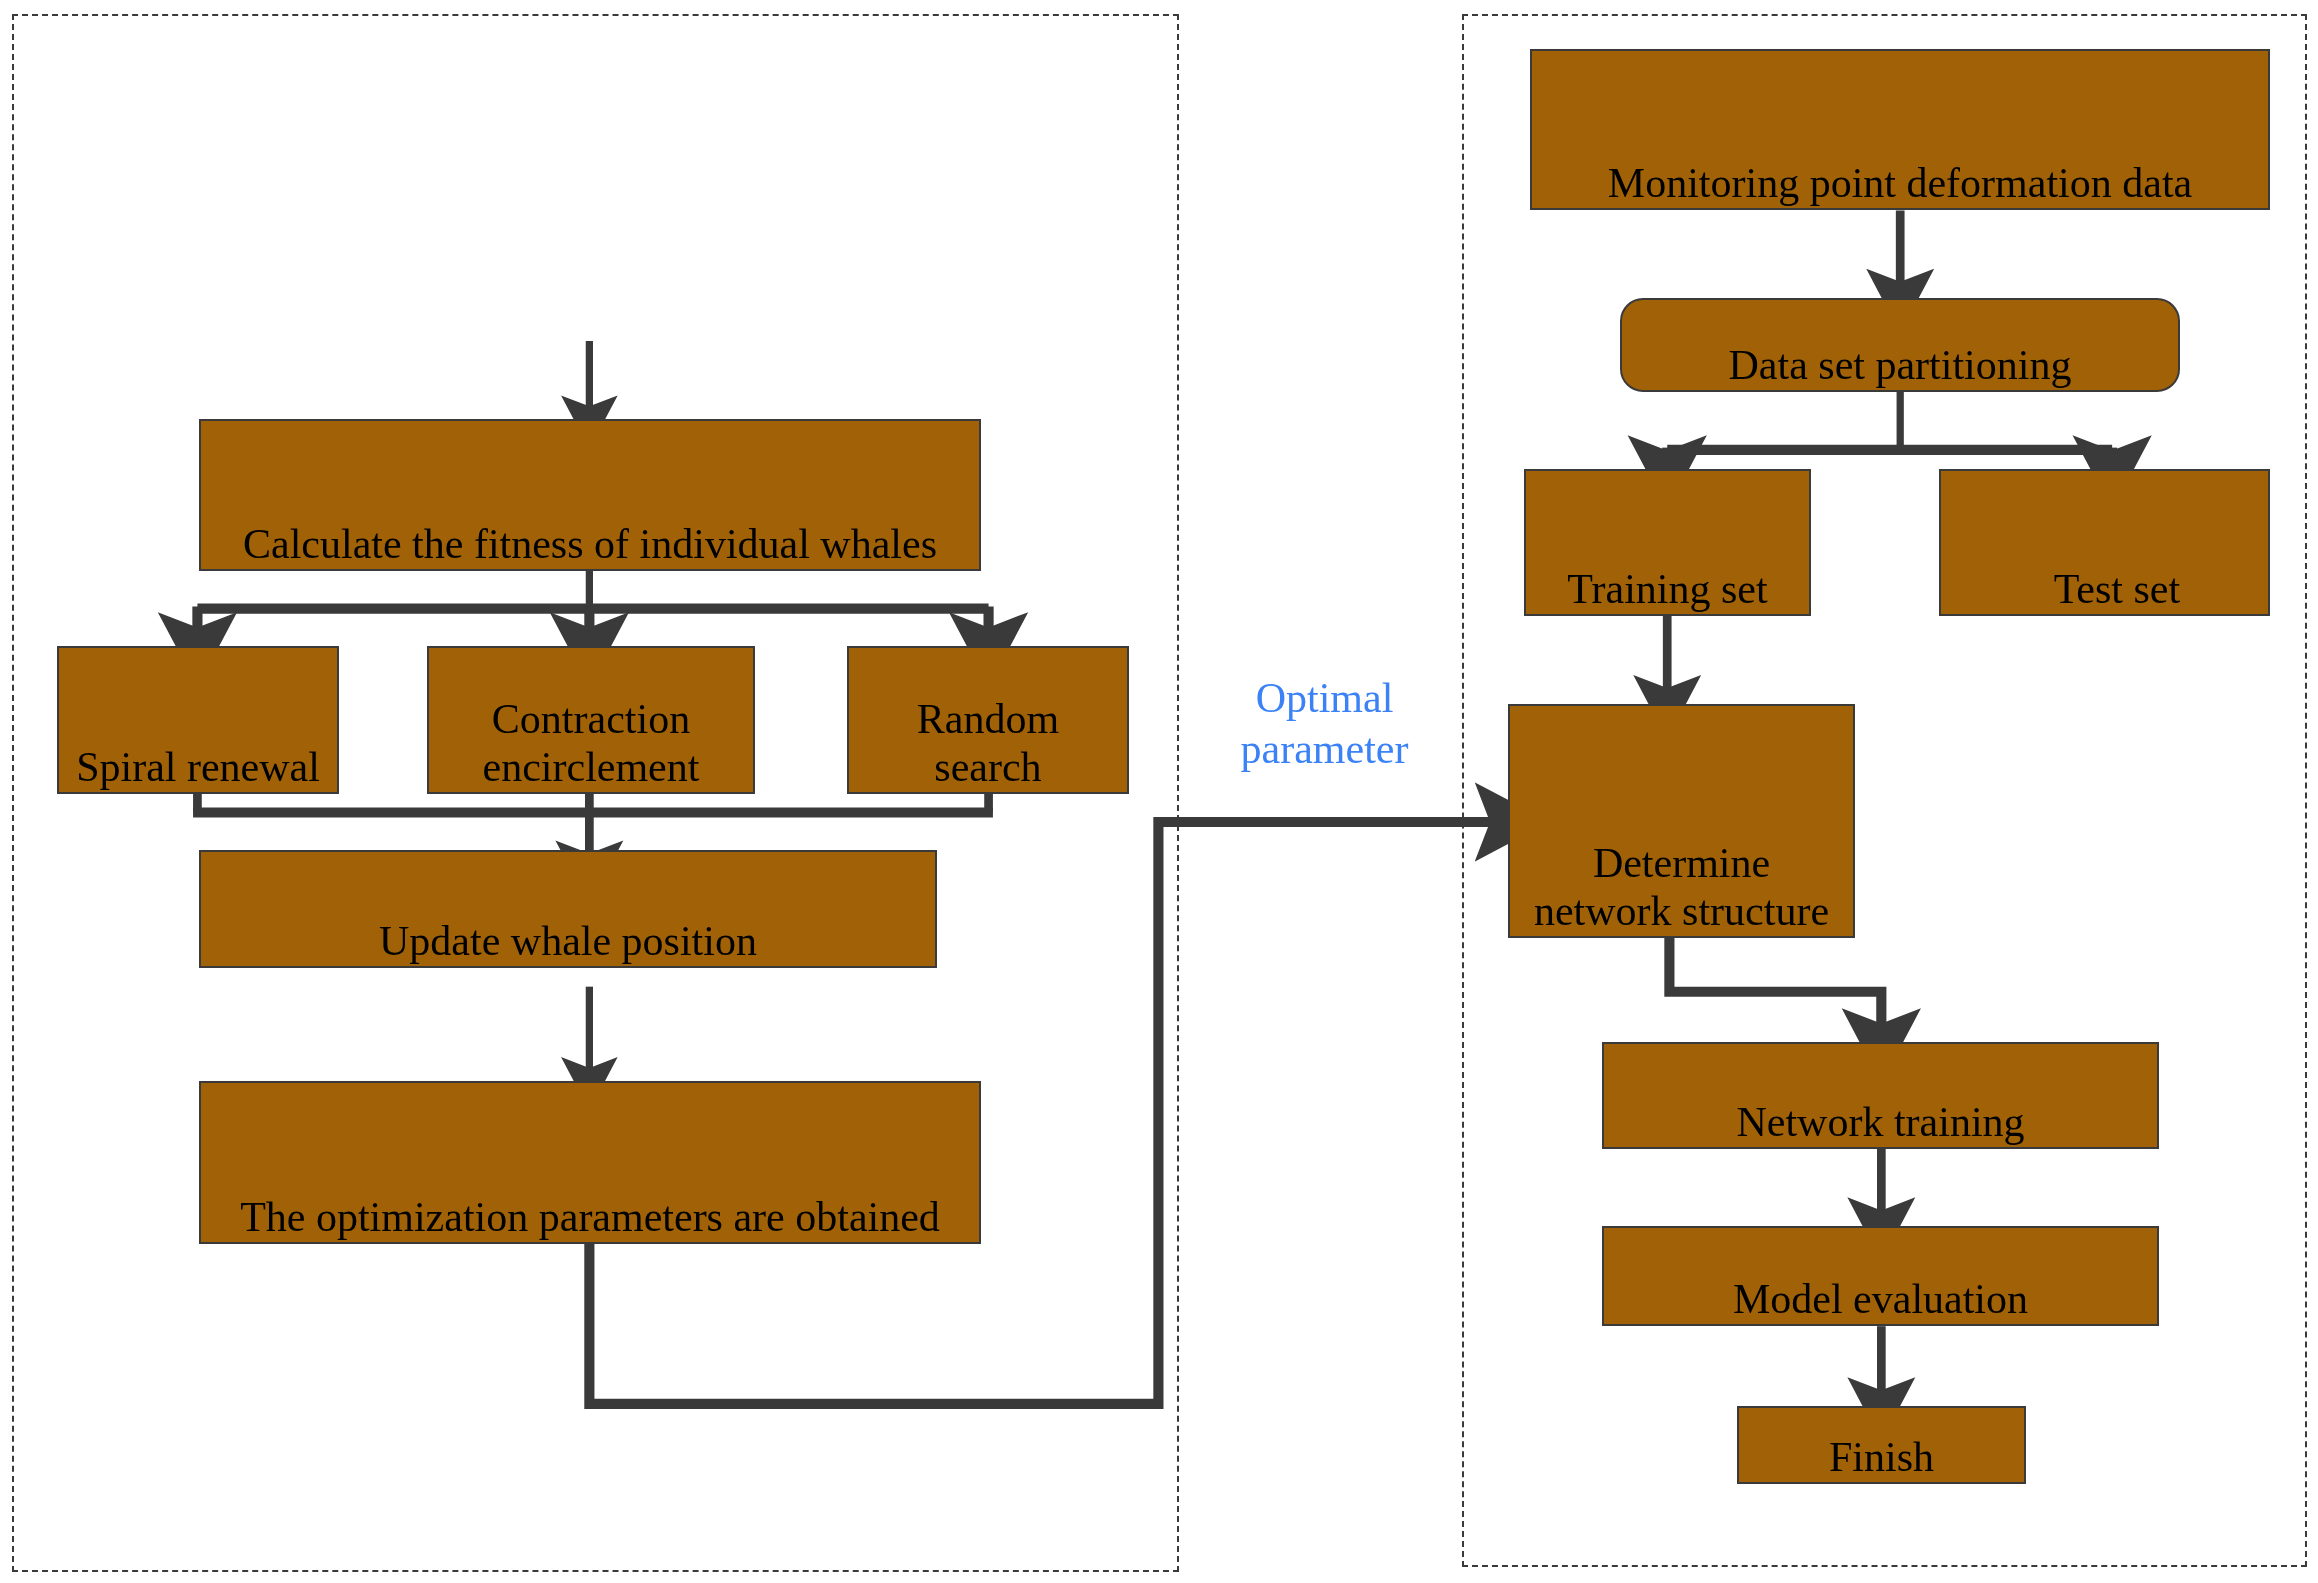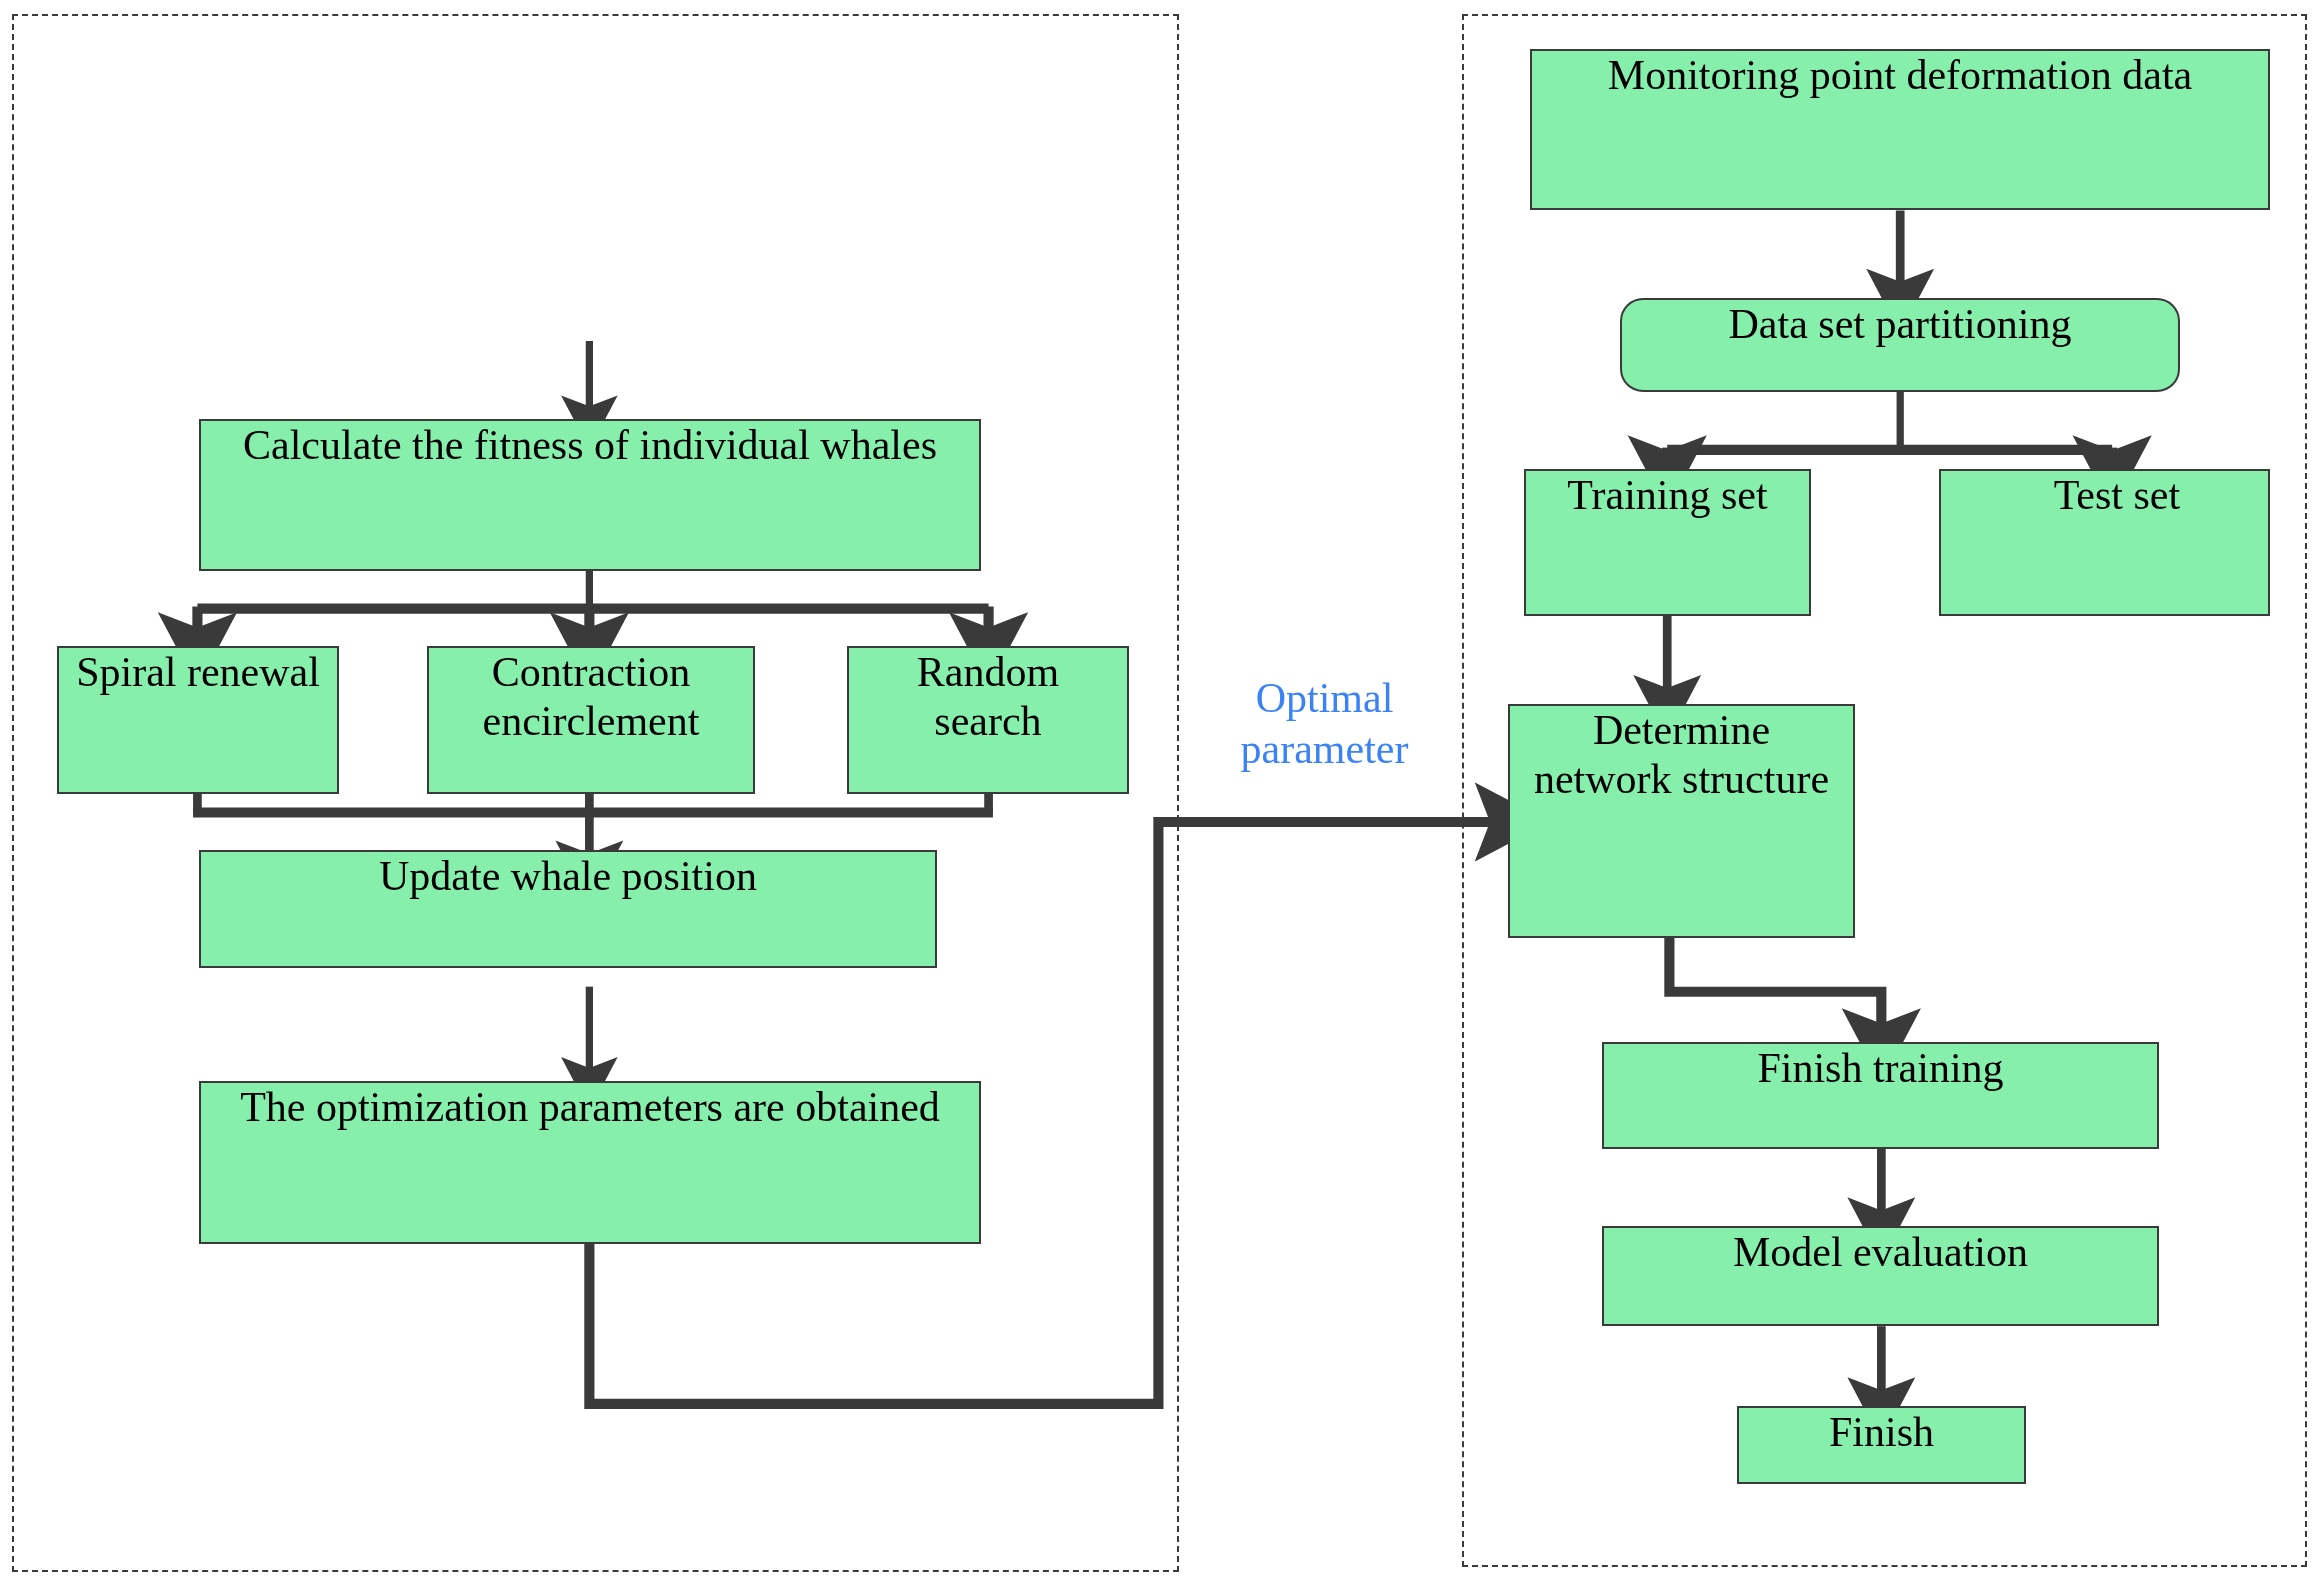--- a/index.html
+++ b/index.html
@@ -23,23 +23,23 @@
     position: absolute;
     left: 0;
     top: 0;
     width: 2319px;
     height: 1583px;
   }
   .node {
     position: absolute;
     box-sizing: border-box;
     border: 2.9px solid #3a3a3a;
-    background: #86efac;
+    background: #a16207;
     display: flex;
-    align-items: flex-start;
+    align-items: flex-end;
     justify-content: center;
     text-align: center;
     color: #000000;
     line-height: 1.16;
     font-family: "Liberation Serif", "DejaVu Serif", serif;
     font-size: 42px;
     padding: 0 10.2px;
   }
   .node .lbl {
     display: block;
@@ -153,21 +153,21 @@
 
   <div class="node" style="left:1939px; top:469px; width:331px; height:147px;padding-left:35px;">
     <span class="lbl">Test set</span>
   </div>
 
   <div class="node" style="left:1508px; top:704px; width:347px; height:234px;">
     <span class="lbl">Determine network structure</span>
   </div>
 
   <div class="node" style="left:1602px; top:1042px; width:557px; height:107px;">
-    <span class="lbl">Finish training</span>
+    <span class="lbl">Network training</span>
   </div>
 
   <div class="node" style="left:1602px; top:1226px; width:557px; height:100px;">
     <span class="lbl">Model evaluation</span>
   </div>
 
   <div class="node" style="left:1737px; top:1406px; width:289px; height:78px;">
     <span class="lbl">Finish</span>
   </div>
 

